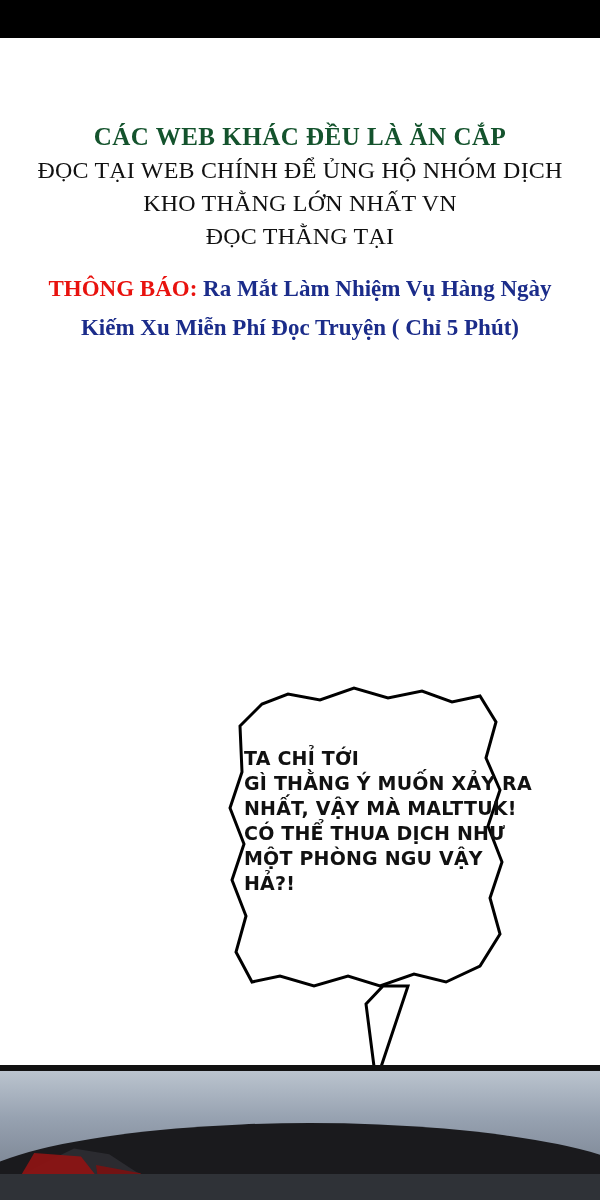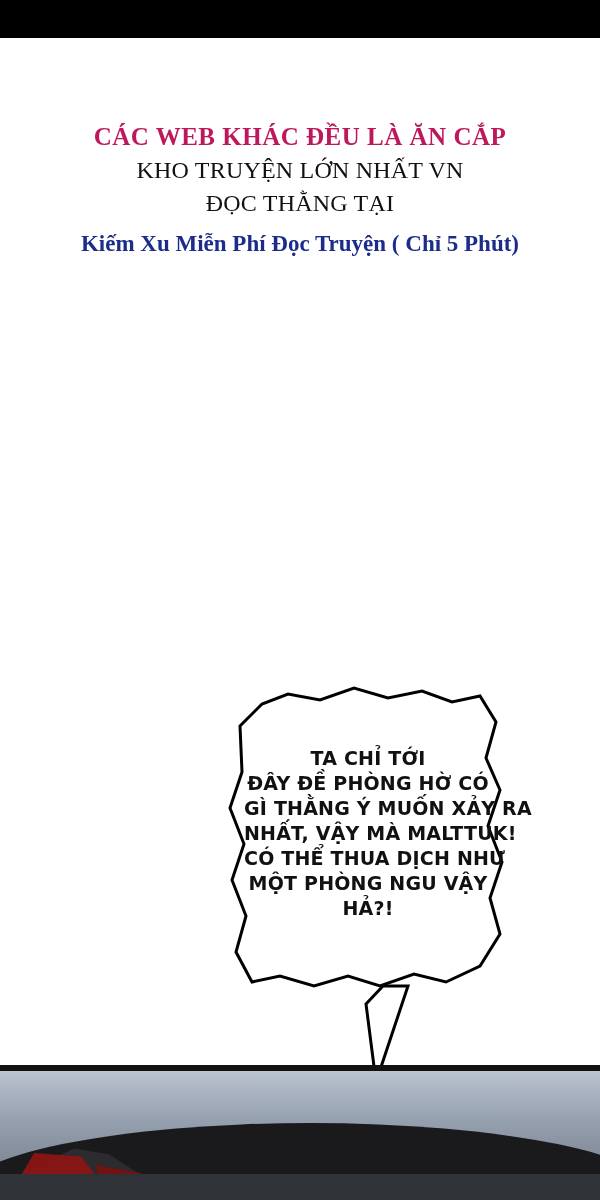--- a/index.html
+++ b/index.html
@@ -38,21 +38,21 @@
     position: absolute;
     left: 0;
     top: 120px;
     width: 600px;
     text-align: center;
   }
   .promo-line1 {
     font-family: "Liberation Serif", serif;
     font-weight: bold;
     font-size: 25px;
-    color: #be185d;
+    color: #14532d;
     letter-spacing: 0.5px;
     line-height: 34px;
   }
   .promo-line2,
   .promo-line3,
   .promo-line4 {
     font-family: "Liberation Serif", serif;
     font-size: 24px;
     color: #111111;
     line-height: 33px;
@@ -161,53 +161,55 @@
     position: absolute;
     left: 0; top: 0;
     width: 280px;
     height: 400px;
   }
   .balloon-text {
     position: absolute;
     left: 16px;
     top: 60px;
     width: 248px;
-    text-align: center;
     font-family: "DejaVu Sans", sans-serif;
     font-weight: bold;
     font-size: 19px;
     line-height: 25px;
     color: #111111;
     letter-spacing: 0.2px;
   }
   .balloon-text div { white-space: nowrap; }
 </style>
 </head>
 <body>
 
 <div class="page">
 
   <div class="bar-top bar-a"></div>
   <div class="bar-top bar-b"></div>
 
   <div class="promo">
     <div class="promo-line1">CÁC WEB KHÁC ĐỀU LÀ ĂN CẮP</div>
-    <div class="promo-line3">KHO TRUYỆN LỚN NHẤT VN</div>
+    <div class="promo-line2">ĐỌC TẠI WEB CHÍNH ĐỂ ỦNG HỘ NHÓM DỊCH</div>
+    <div class="promo-line3">KHO THẰNG LỚN NHẤT VN</div>
     <div class="promo-line4">ĐỌC THẰNG TẠI</div>
+    <div class="promo-notice">
+      <span class="tag">THÔNG BÁO:</span><span> Ra Mắt Làm Nhiệm Vụ Hàng Ngày</span>
+    </div>
     <div class="promo-notice" style="margin-top:8px">Kiếm Xu Miễn Phí Đọc Truyện ( Chỉ 5 Phút)</div>
   </div>
 
   <div class="balloon-wrap">
     <svg class="balloon-poly" viewBox="0 0 280 400">
       <polygon points="155,300 180,300 148,396 138,318" fill="#ffffff" stroke="#000000" stroke-width="3"></polygon>
       <polygon points="12,40 34,18 60,8 92,14 126,2 160,12 194,5 224,16 252,10 268,36 258,72 272,104 260,140 274,176 262,212 272,248 252,280 218,296 186,288 152,300 120,290 86,300 52,290 24,296 8,266 18,230 4,194 16,158 2,122 14,86" fill="#ffffff" stroke="#000000" stroke-width="3" stroke-linejoin="miter"></polygon>
     </svg>
     <div class="balloon-text">
       <div>TA CHỈ TỚI</div>
-      <div>ĐÂY ĐỀ PHÒNG HỜ CÓ</div>
       <div>GÌ THẰNG Ý MUỐN XẢY RA</div>
       <div>NHẤT, VẬY MÀ MALTTUK!</div>
       <div>CÓ THỂ THUA DỊCH NHƯ</div>
       <div>MỘT PHÒNG NGU VẬY</div>
       <div>HẢ?!</div>
     </div>
   </div>
 
   <div class="panel">
     <div class="panel-border-top"></div>

